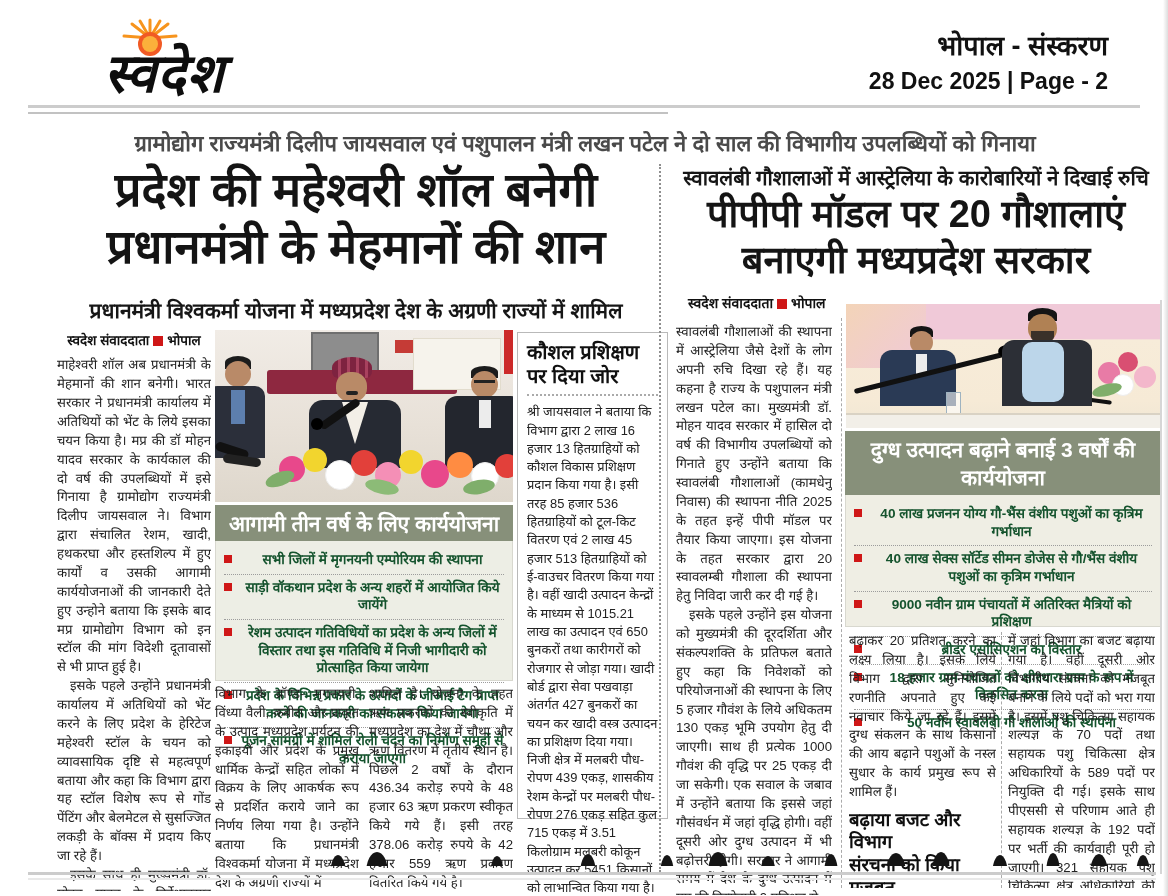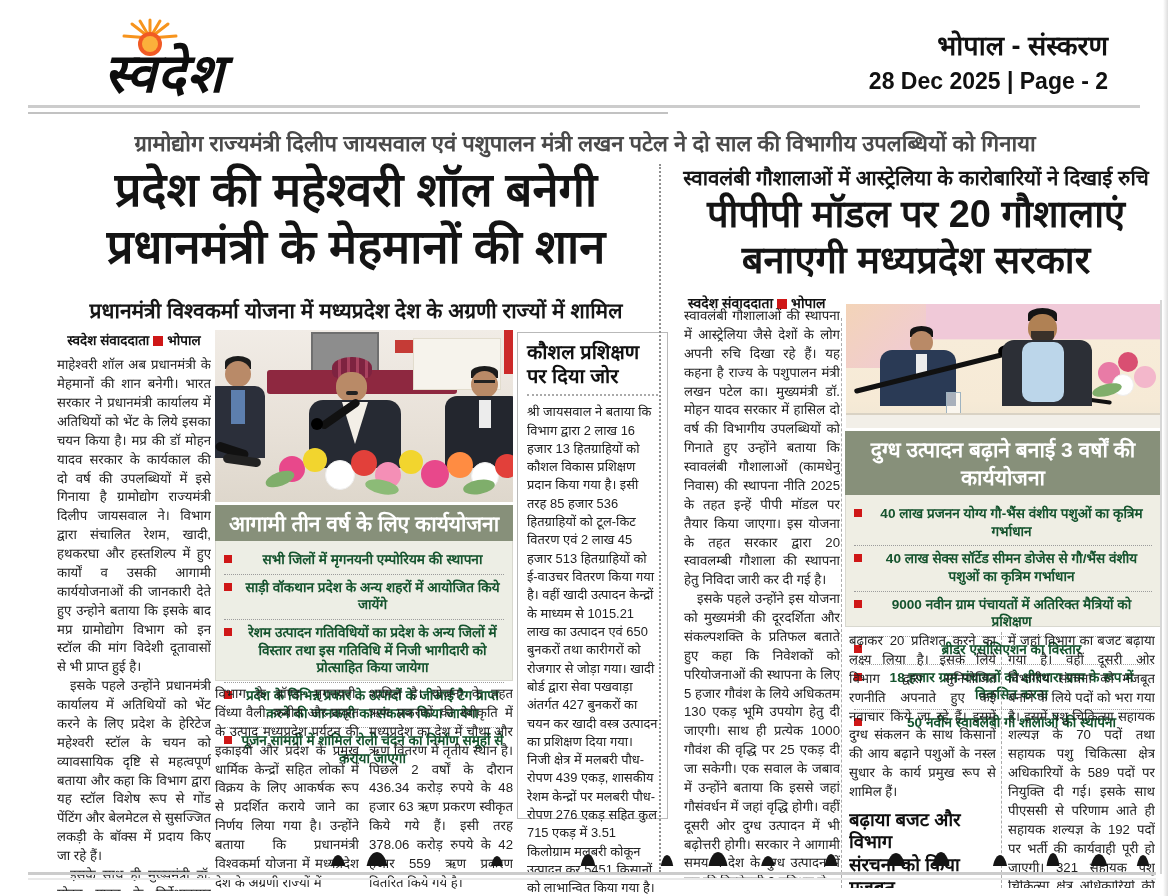--- a/index.html
+++ b/index.html
@@ -53,21 +53,21 @@
   #skillbox .sh{font-size:20px;font-weight:800;line-height:1.18;color:#101010;}
   #skillbox .dotline{border-bottom:2px dotted #aaaaaa;margin:6px 0 7px 0;}
   #skillbox .sb{font-size:12.9px;line-height:1.42;text-align:left;color:#222;}
 
   #divider{left:659px;top:164px;height:708px;width:0;border-left:2px dotted #8f8f8f;}
 
   
   #rover{left:670px;top:163px;width:492px;text-align:center;font-size:20.5px;font-weight:700;color:#161616;}
   #rh{left:670px;top:191px;width:492px;text-align:center;font-size:38px;font-weight:900;line-height:1.22;color:#141414;}
   #rby{left:688px;top:293px;font-weight:700;font-size:14px;color:#111;}
-  #rcol1{left:676px;top:307px;width:156px;height:572px;overflow:hidden;margin-left:8px;}
+  #rcol1{left:676px;top:323px;width:156px;height:572px;overflow:hidden;}
   #rcolA{left:849px;top:632px;width:147px;height:256px;overflow:hidden;}
   #rcolB{left:1008px;top:632px;width:147px;height:256px;overflow:hidden;}
   #rsepA{left:841px;top:318px;height:570px;width:0;border-left:1px dashed #aaaaaa;}
   #rsepB{left:1001px;top:632px;height:256px;width:0;border-left:1px dashed #aaaaaa;}
   #redge{left:1160px;top:300px;height:574px;width:0;border-left:2px solid #d6d6d6;}
   .colsub{font-size:18.5px;font-weight:800;line-height:1.22;margin:7px 0 5px;border-bottom:1px solid #999;
           padding-bottom:4px;text-align:left;color:#0f0f0f;}
 
   
   #lphoto{left:215px;top:330px;width:298px;height:172px;overflow:hidden;

